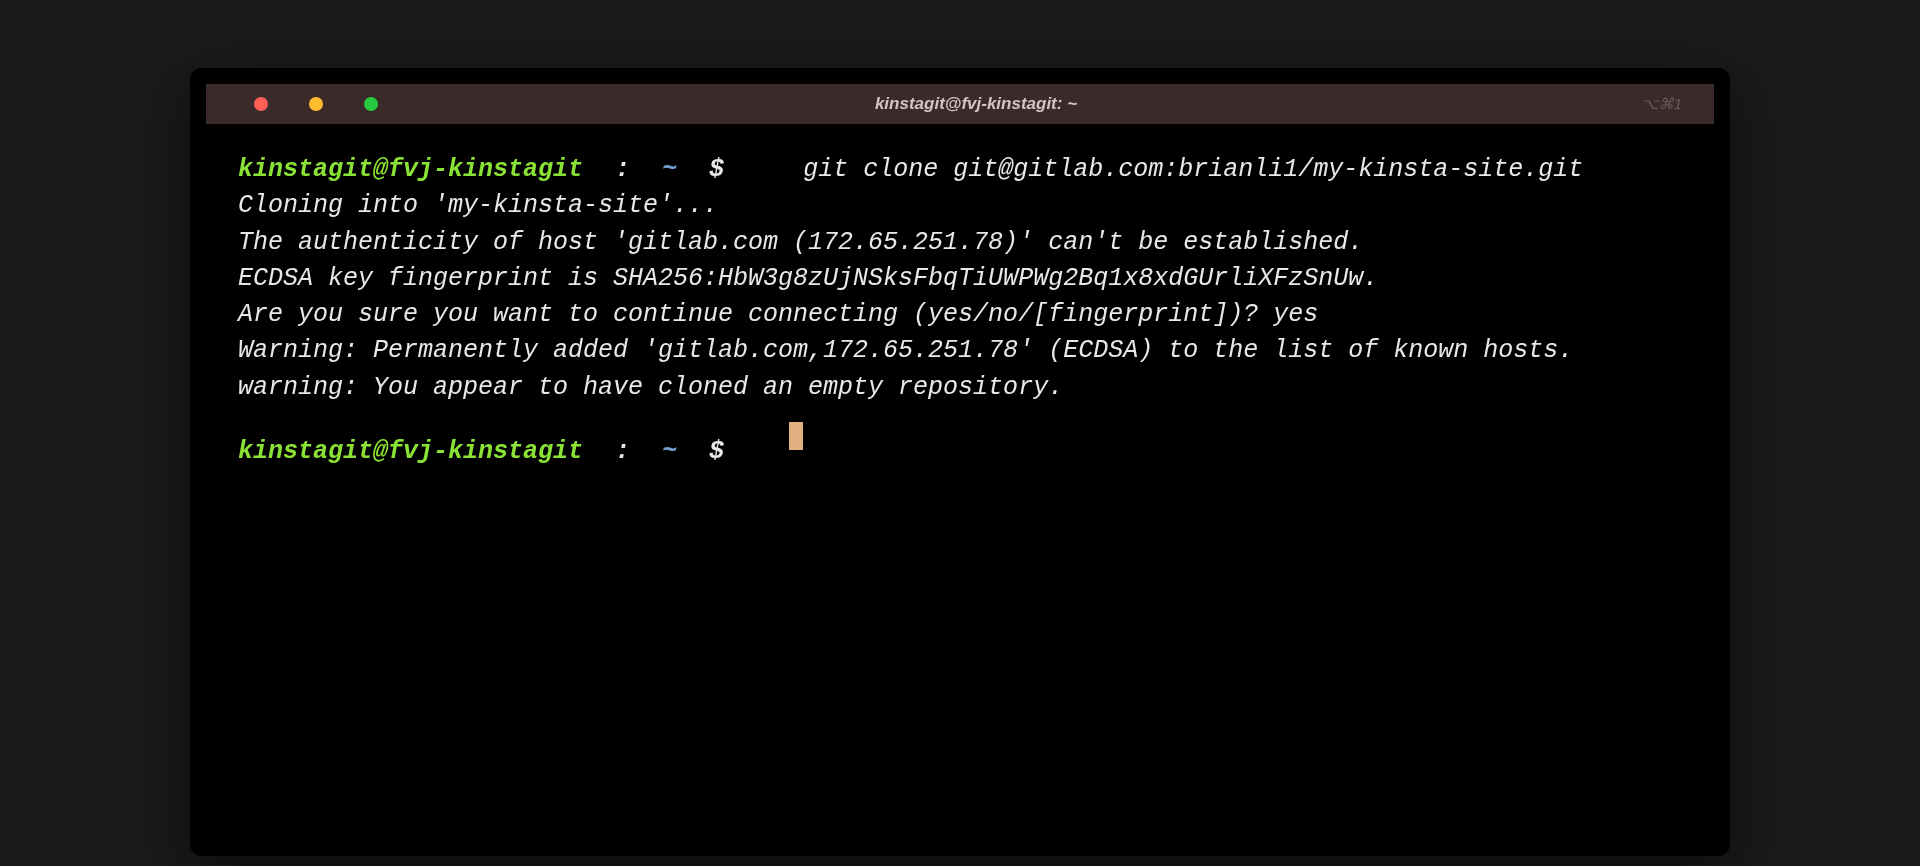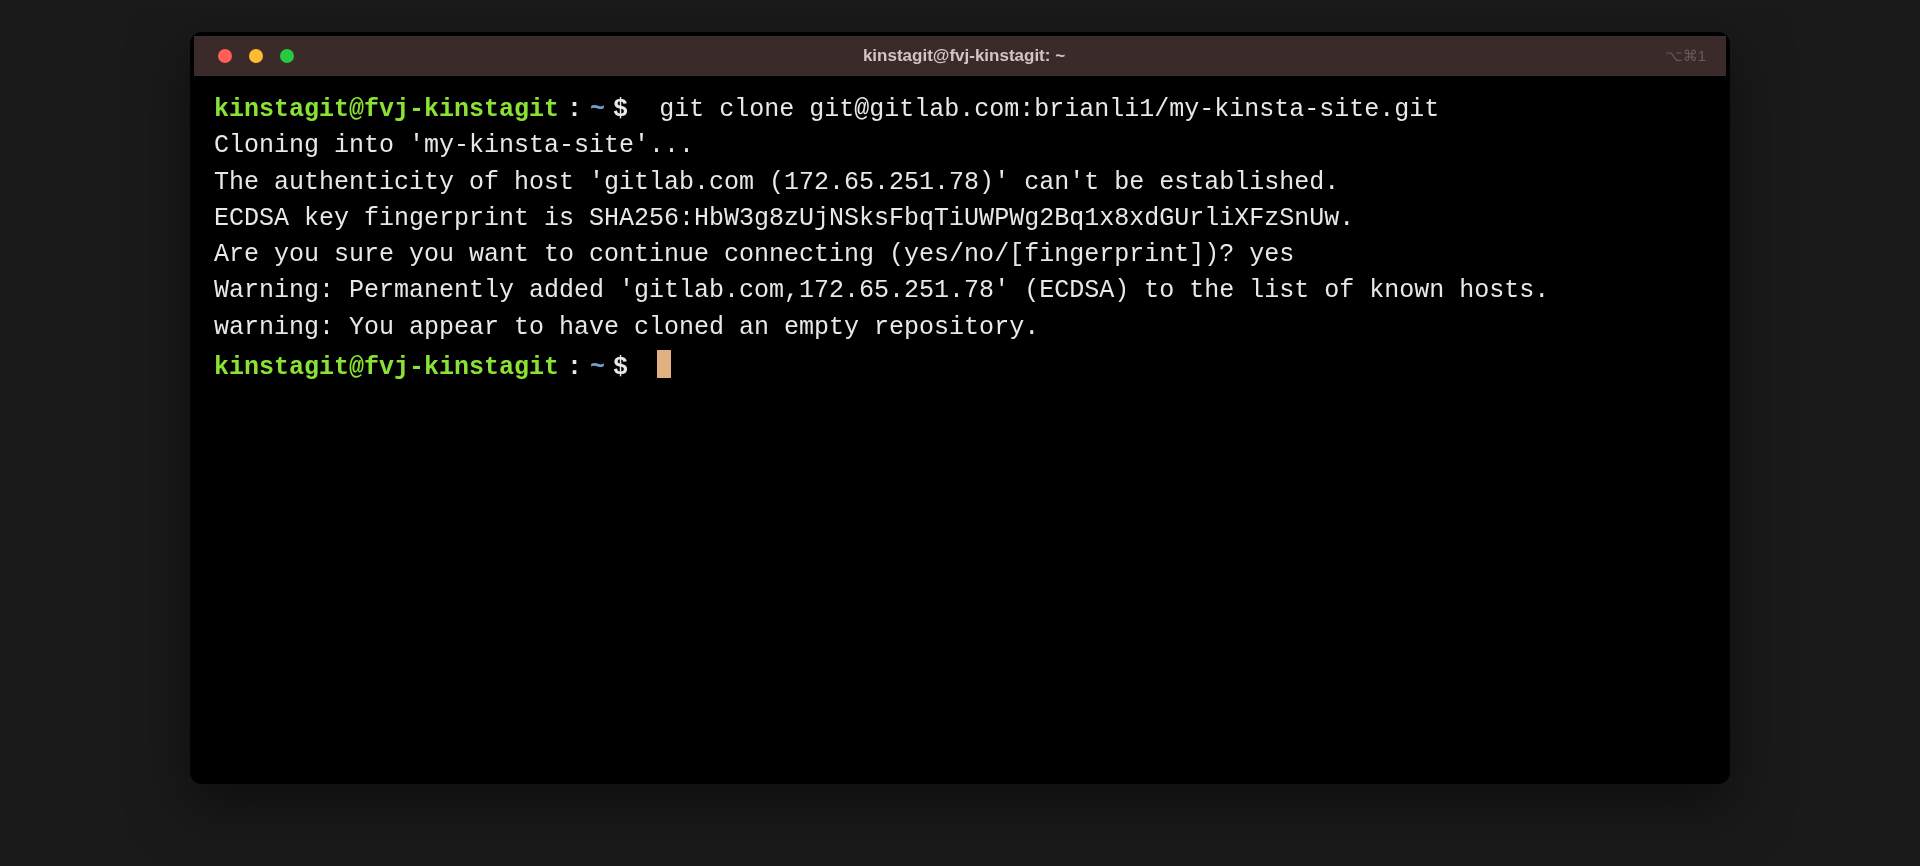--- a/index.html
+++ b/index.html
@@ -1,18 +1,19 @@
 <!DOCTYPE html>
 <html><head>
   <meta charset="utf-8">
   <style>
     * {
-      margin: 4px;
+      margin: 16px;
       padding: 0;
       box-sizing: border-box;
+      font-style: italic;
     }
     body {
       background: #1a1a1a;
       display: flex;
       justify-content: center;
       align-items: flex-start;
       min-height: 100vh;
       padding: 20px;
       font-family: -apple-system, BlinkMacSystemFont, sans-serif;
     }

